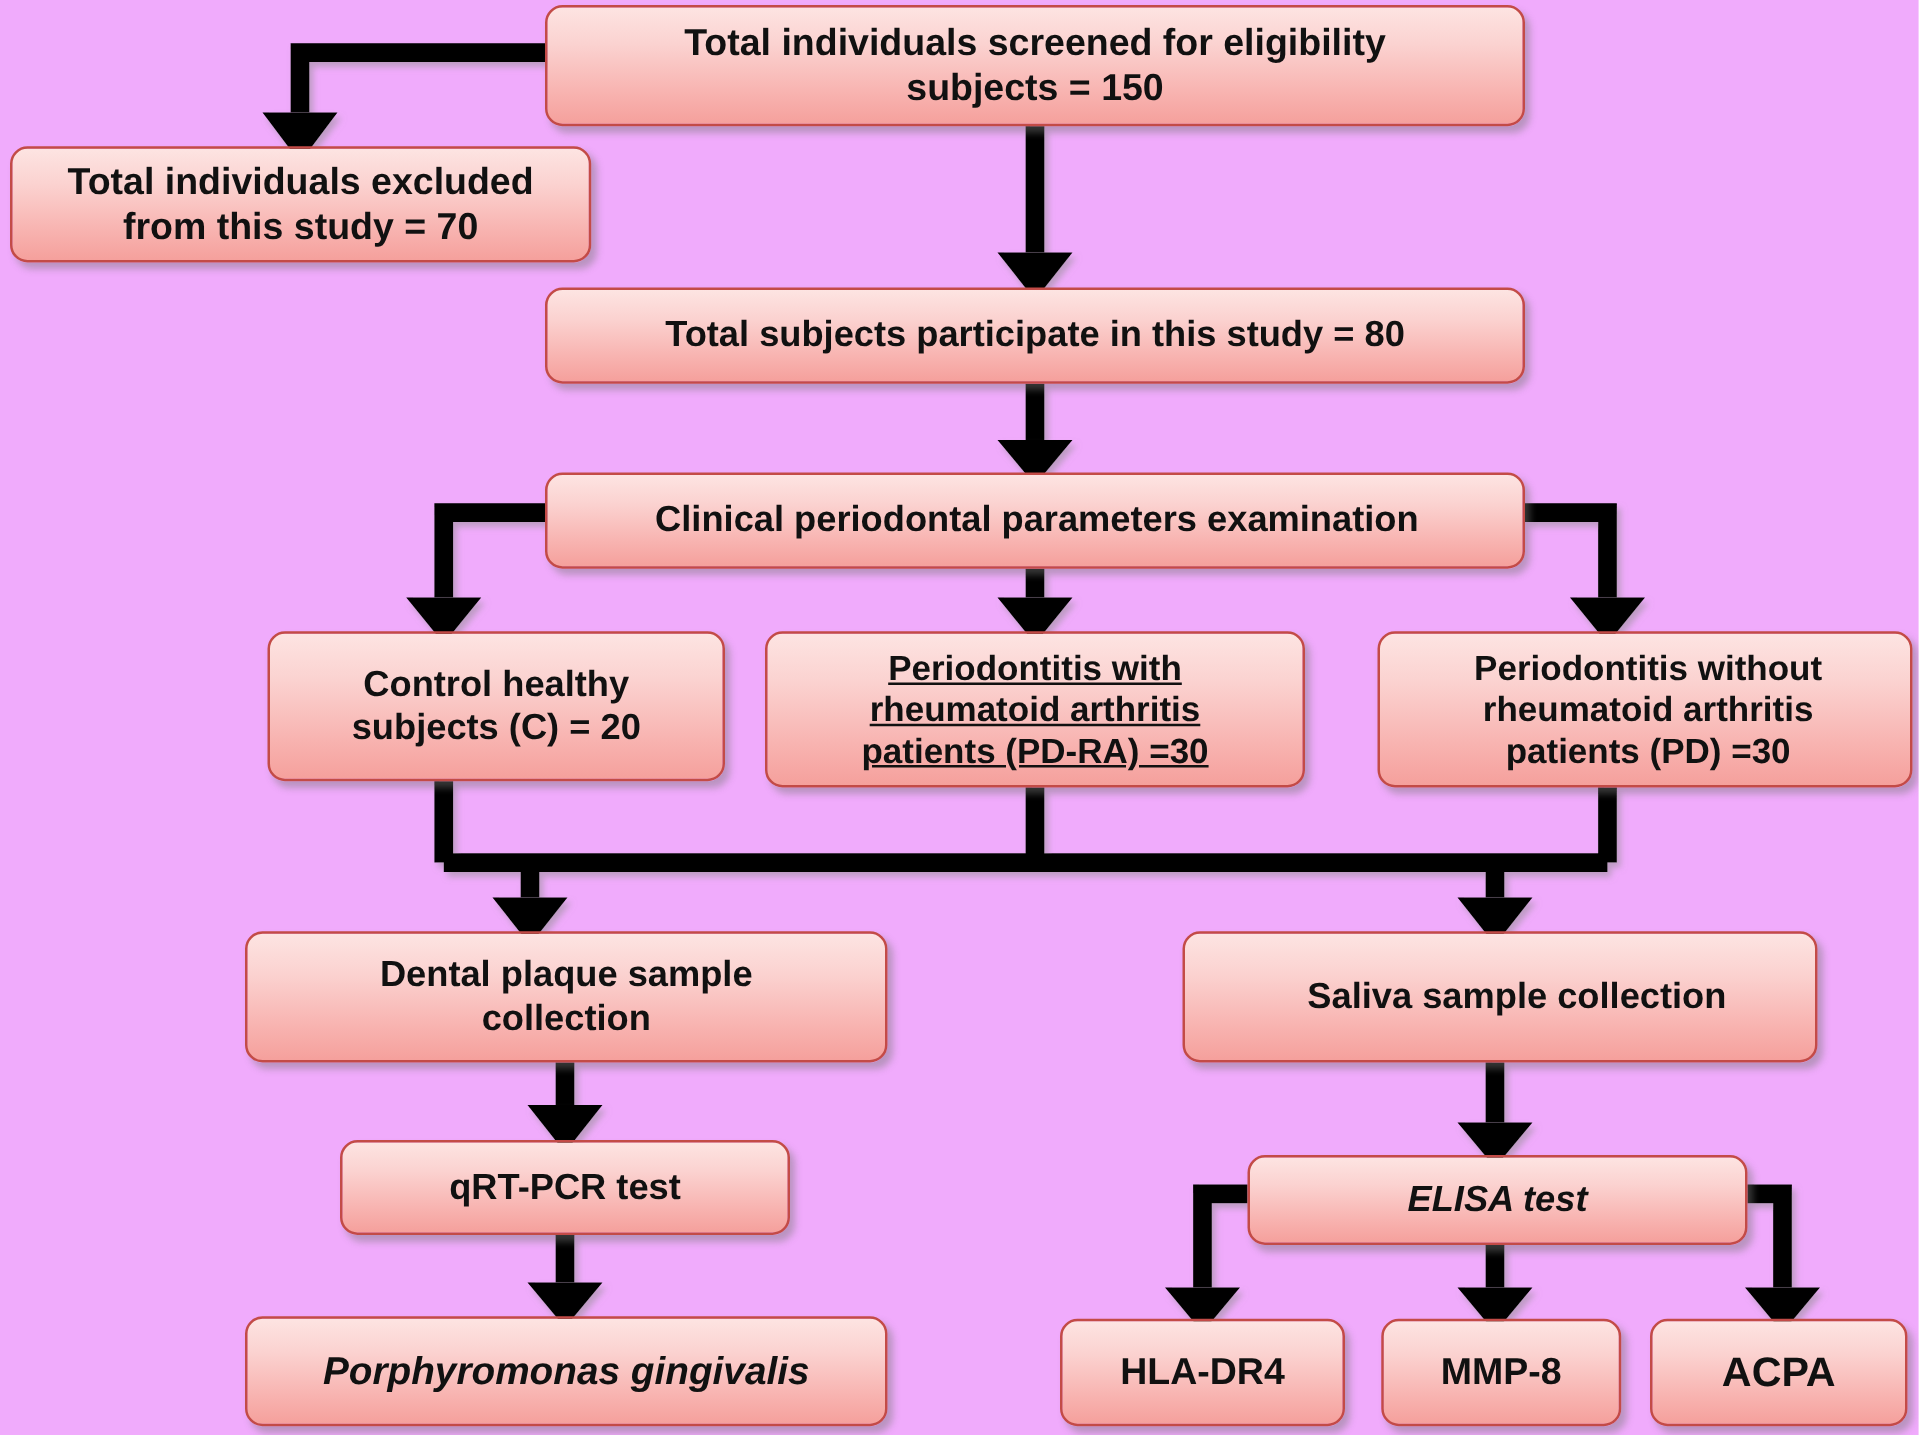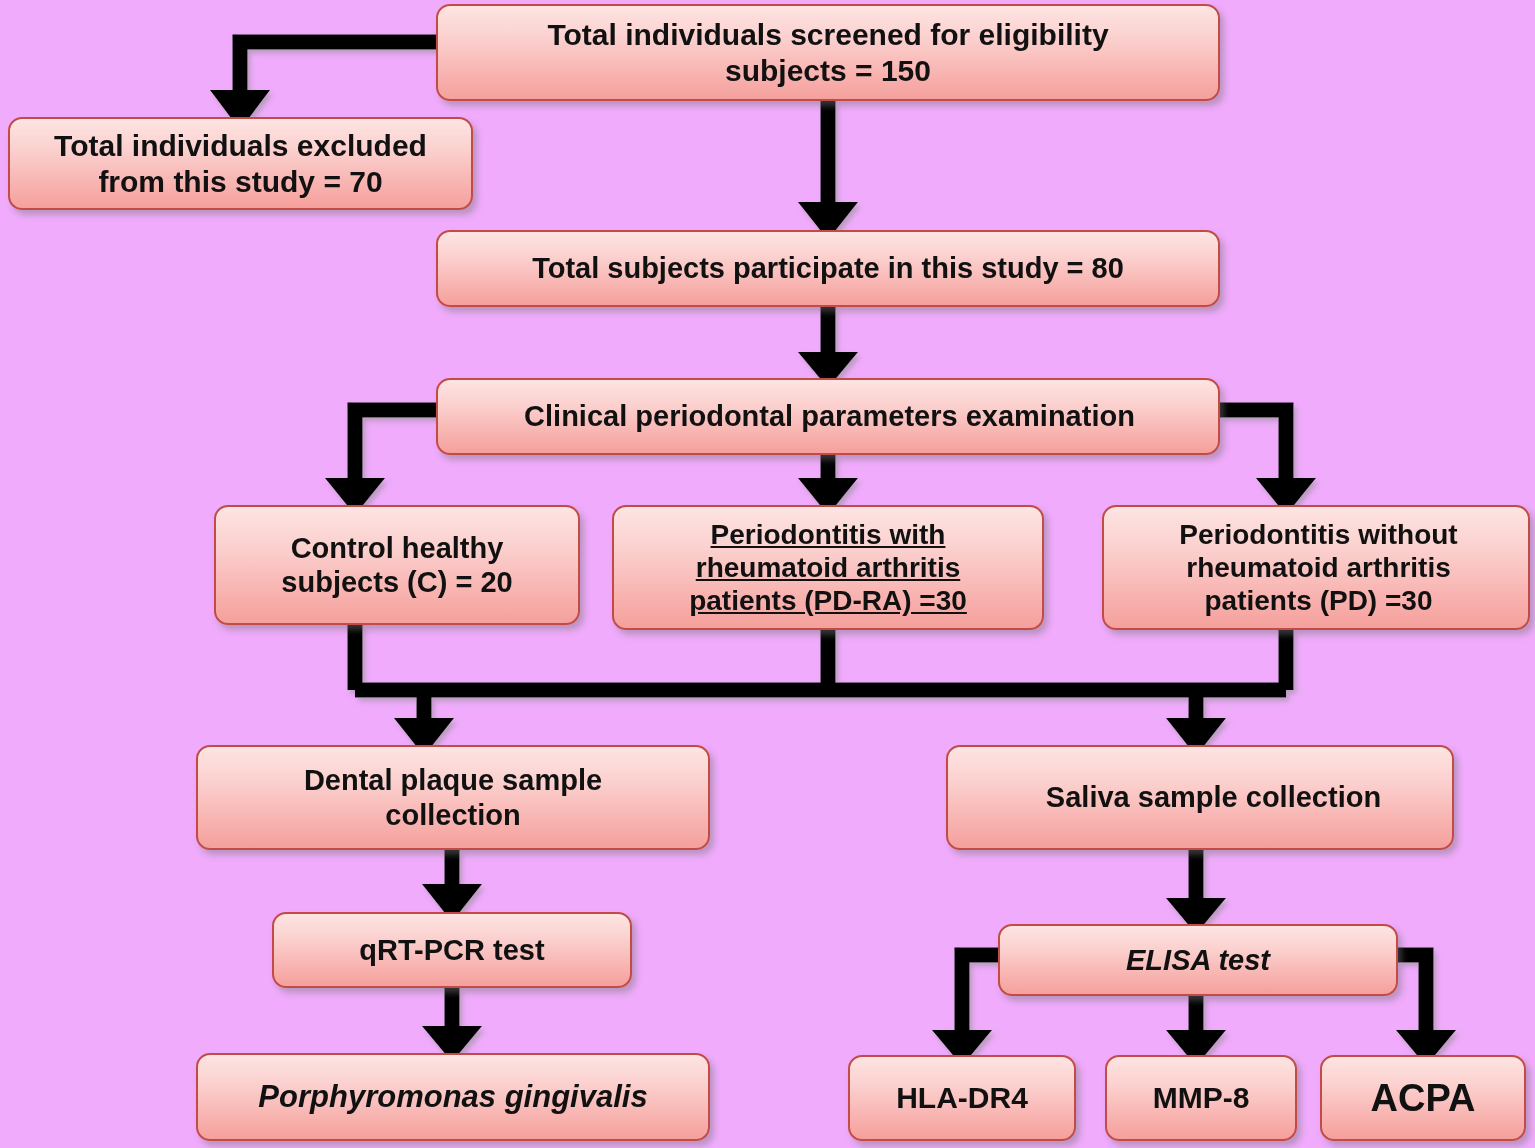--- a/index.html
+++ b/index.html
@@ -161,17 +161,17 @@
       </div>
       <div class="node italic" style="left: 196px; top: 1053px; width: 514px; height: 88px; font-size: 31px;">
         <span class="lbl">Porphyromonas gingivalis</span>
       </div>
       <div class="node" style="left: 848px; top: 1055px; width: 228px; height: 86px; font-size: 30px;">
         <span class="lbl">HLA-DR4</span>
       </div>
       <div class="node" style="left: 1105px; top: 1055px; width: 192px; height: 86px; font-size: 30px;">
         <span class="lbl">MMP-8</span>
       </div>
-      <div class="node" style="left: 1320px; top: 1055px; width: 206px; height: 86px; font-size: 38px;">
+      <div class="node" style="left: 1320px; top: 1055px; width: 206px; height: 86px; font-size: 33px;">
         <span class="lbl">ACPA</span>
       </div>
     </div>
 </div>
 
 </body></html>

